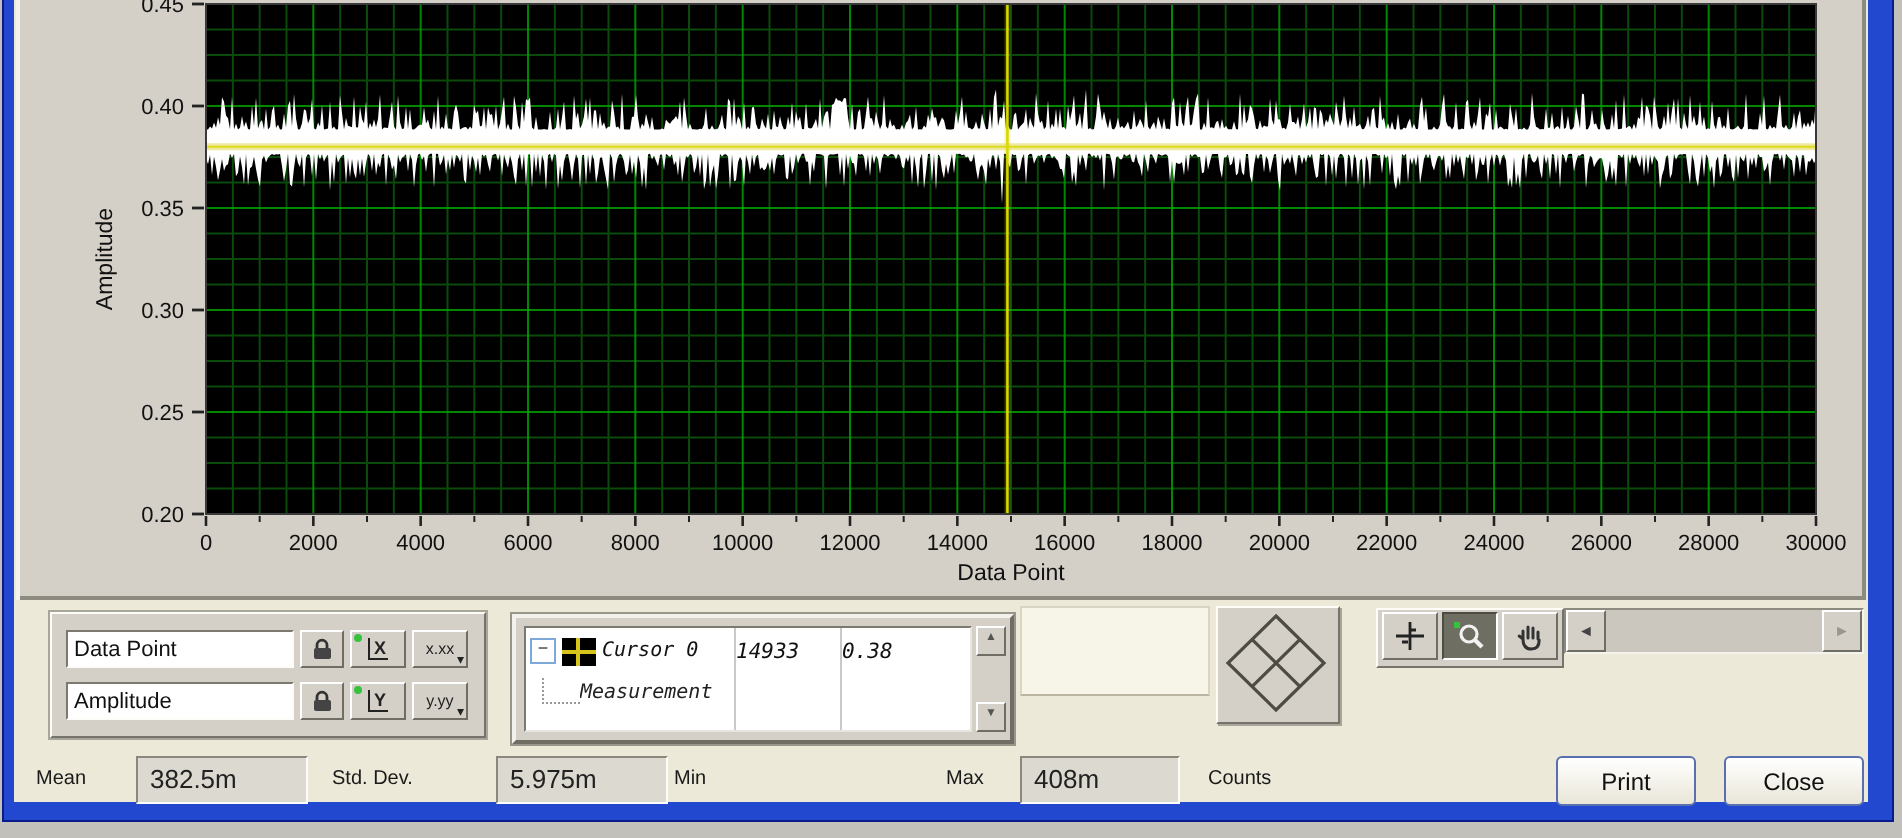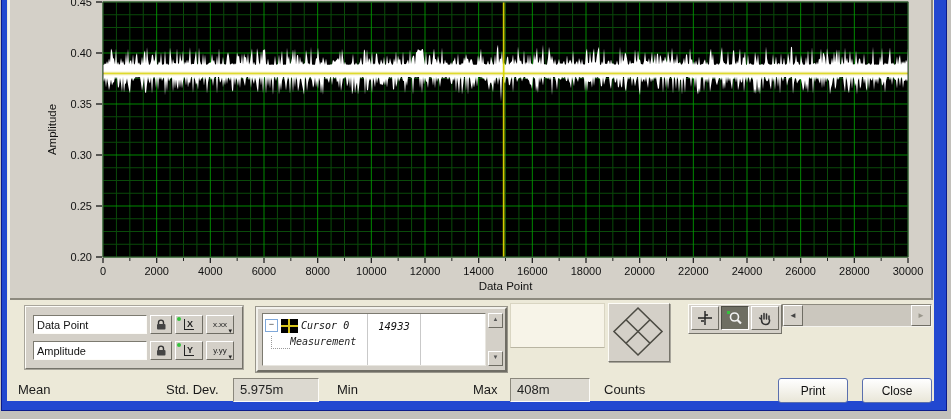--- a/index.html
+++ b/index.html
@@ -31,24 +31,24 @@
   .gdot{position:absolute;left:1px;top:1px;width:4px;height:4px;border-radius:50%;background:#35c23d;}
 
   
   .cursor-legend{position:absolute;left:249px;top:307px;width:247px;height:61px;background:#d4d0c8;
                  border:2px solid;border-color:#f2f1ec #6f6d64 #6f6d64 #f2f1ec;box-shadow:0 0 0 1px #98958a;}
   .cl-inner{position:absolute;left:4px;top:4px;right:19px;bottom:4px;background:#fff;
             border:1px solid;border-color:#7c7a70 #e8e6e0 #e8e6e0 #7c7a70;display:flex;}
   .cl-col{position:relative;border-right:1px solid #c9c9c9;}
   .cl-name{width:104px;} .cl-x{width:52px;} .cl-y{width:46px;border-right:none;}
   .cl-row1{position:absolute;top:3px;left:0;right:0;height:17px;display:flex;align-items:center;}
-  .cl-row2{position:absolute;top:22px;left:0;right:0;height:16px;display:flex;align-items:flex-start;overflow:hidden;}
+  .cl-row2{position:absolute;top:22px;left:0;right:0;height:16px;display:flex;align-items:flex-end;overflow:hidden;}
   .mono{font-family:"DejaVu Sans Mono",monospace;font-style:italic;}
   .cl-cursor-name{font-size:10px;color:#111;white-space:nowrap;}
-  .cl-val{width:100%;text-align:center;font-size:10.5px;color:#111;}
+  .cl-val{width:100%;text-align:left;font-size:10.5px;color:#111;}
   .expander{width:11px;height:11px;margin-left:2px;background:#fff;border:1px solid #7fa8d9;color:#333;
             font-size:9px;line-height:9px;text-align:center;cursor:pointer;flex:0 0 auto;}
   .cur-icon{width:17px;height:14px;margin:0 3px 0 3px;background:#000;position:relative;flex:0 0 auto;}
   .cur-icon:before{content:"";position:absolute;left:0;right:0;top:6px;height:2px;background:#d6c41c;}
   .cur-icon:after{content:"";position:absolute;top:0;bottom:0;left:7px;width:2px;background:#d6c41c;}
   .tree-branch{width:18px;height:12px;margin-left:8px;border-left:1px dotted #9a9a9a;border-bottom:1px dotted #9a9a9a;flex:0 0 auto;}
   .cl-child{font-size:10px;color:#222;white-space:nowrap;overflow:hidden;max-width:66px;}
   .cl-scroll{position:absolute;right:2px;top:4px;bottom:4px;width:15px;display:flex;flex-direction:column;justify-content:space-between;}
   .cl-sbtn{height:13px;background:#d4d0c8;border:1px solid;border-color:#fff #6f6d64 #6f6d64 #fff;
            font-size:6px;color:#555;text-align:center;line-height:11px;cursor:pointer;}
@@ -69,21 +69,21 @@
   .pal-btn.sel{background:#6e6e62;border-color:#4c4c44 #fff #fff #4c4c44;}
 
   
   .hscroll{position:absolute;left:775px;top:304px;width:148px;height:21px;background:#cbc7be;
            border:1px solid;border-color:#8d8a7f #f4f3ee #f4f3ee #8d8a7f;display:flex;justify-content:space-between;}
   .hs-btn{width:18px;height:19px;background:#d4d0c8;border:1px solid;border-color:#fff #6f6d64 #6f6d64 #fff;
           font-size:8px;color:#444;display:flex;align-items:center;justify-content:center;cursor:pointer;}
   .hs-btn.dis{color:#9a978c;}
 
   
-  .stat-label{position:absolute;top:377px;height:26px;line-height:26px;font-size:13px;color:#1a1a1a;}
+  .stat-label{position:absolute;top:377px;height:26px;line-height:26px;font-size:10px;color:#1a1a1a;}
   .stat-box{position:absolute;top:378px;height:22px;line-height:22px;background:#dcd9d0;
             border:1px solid;border-color:#8a877c #fdfcf8 #fdfcf8 #8a877c;font-size:13px;color:#222;padding-left:6px;}
   .xp-btn{position:absolute;top:378px;width:70px;height:25px;background:linear-gradient(#ffffff,#e9e6d8);
           border:1px solid #5a6fae;border-radius:3px;font-size:12px;color:#111;
           font-family:"Liberation Sans",sans-serif;display:flex;align-items:center;justify-content:center;cursor:pointer;}
 </style>
 </head>
 <body>
 
 <div class="page">
@@ -293,20 +293,25 @@
             <div class="cl-row2">
               <div class="tree-branch"></div>
               <span class="mono cl-child">Measurement</span>
             </div>
           </div>
           <div class="cl-col cl-x">
             <div class="cl-row1">
                 <span class="mono cl-val">14933</span>
               </div>
           </div>
+          <div class="cl-col cl-y">
+            <div class="cl-row1">
+                <span class="mono cl-val">0.38</span>
+              </div>
+          </div>
         </div>
         <div class="cl-scroll">
           <div class="cl-sbtn">▲</div>
           <div class="cl-sbtn">▼</div>
         </div>
       </div>
 
       <div class="mini-panel"></div>
 
       <div class="diamond-btn">
@@ -335,22 +340,23 @@
           </svg>
         </div>
       </div>
 
       <div class="hscroll">
         <div class="hs-btn">◄</div>
         <div class="hs-btn dis">►</div>
       </div>
 
       <span class="stat-label" style="left:11px">Mean</span>
+      <span class="stat-box" style="left:61px;width:78px">382.5m</span>
       <span class="stat-label" style="left:159px">Std. Dev.</span>
-      <span class="stat-box" style="left:226px;width:78px">5.975m</span>
+      <span class="stat-box" style="left:241px;width:78px">5.975m</span>
       <span class="stat-label" style="left:330px">Min</span>
       <span class="stat-label" style="left:466px">Max</span>
       <span class="stat-box" style="left:503px;width:72px">408m</span>
       <span class="stat-label" style="left:597px">Counts</span>
       <button class="xp-btn" style="left:855px">Close</button>
       <button class="xp-btn" style="left:771px">Print</button>
 
     </div>
   </div>
 </div>

